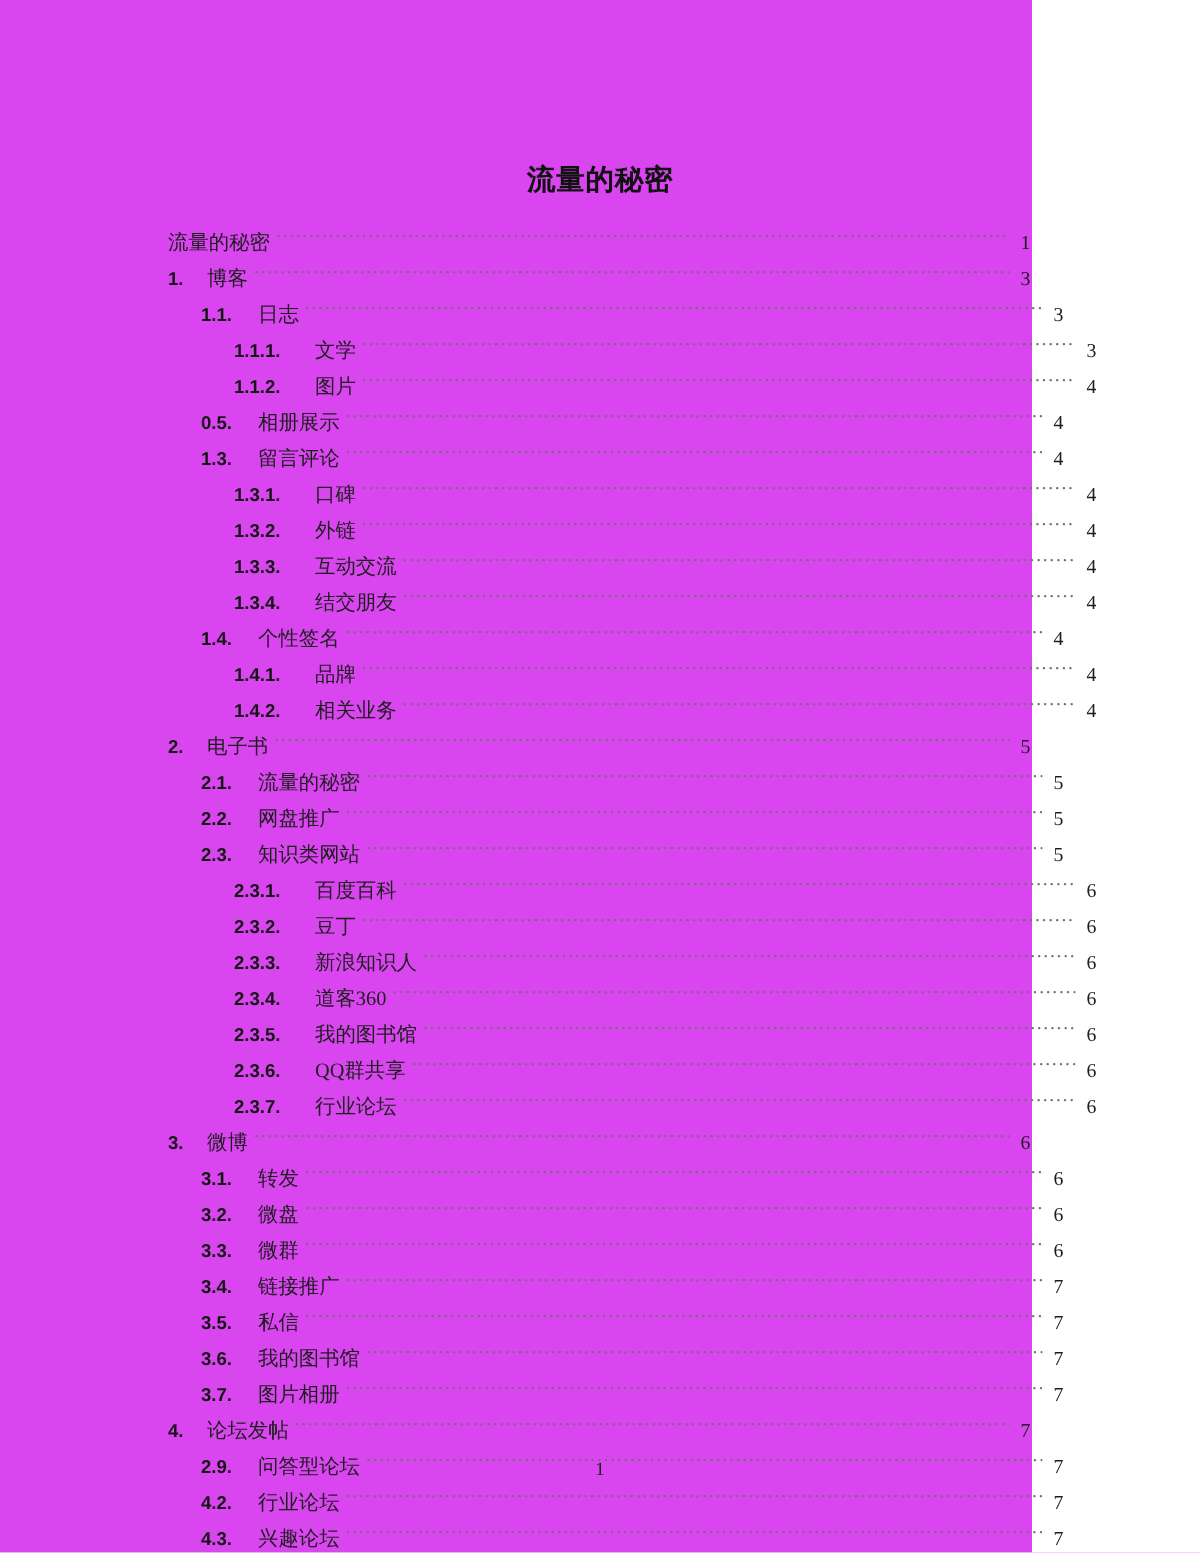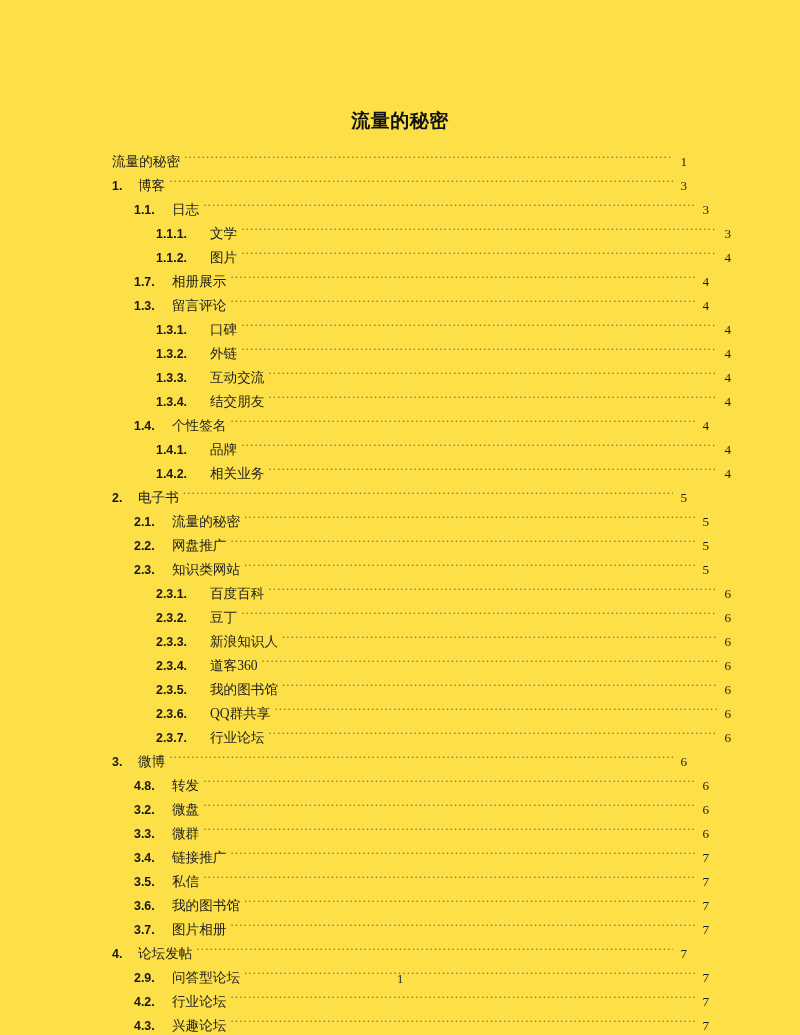--- a/index.html
+++ b/index.html
@@ -10,25 +10,25 @@
   }
   body {
     width: 800px;
     height: 1035px;
     font-family: "Liberation Serif", "DejaVu Serif", serif;
     color: #1a1a1a;
     position: relative;
     overflow: hidden;
   }
   .page {
-    width: 800px;
+    width: 688px;
     height: 1035px;
     position: relative;
     box-sizing: border-box;
-    background: #fde047;
+    background: #d946ef;
   }
   .doc-title {
     position: absolute;
     top: 108px;
     left: 0;
     width: 800px;
     text-align: center;
     font-size: 19px;
     line-height: 26px;
     font-weight: 600;
@@ -144,21 +144,21 @@
         <span class="toc-leader"></span>
         <span class="toc-page">3</span>
       </div>
       <div class="toc-entry lvl3">
         <span class="toc-num">1.1.2.</span>
         <span class="toc-text">图片</span>
         <span class="toc-leader"></span>
         <span class="toc-page">4</span>
       </div>
       <div class="toc-entry lvl2">
-        <span class="toc-num">1.7.</span>
+        <span class="toc-num">0.5.</span>
         <span class="toc-text">相册展示</span>
         <span class="toc-leader"></span>
         <span class="toc-page">4</span>
       </div>
       <div class="toc-entry lvl2">
         <span class="toc-num">1.3.</span>
         <span class="toc-text">留言评论</span>
         <span class="toc-leader"></span>
         <span class="toc-page">4</span>
       </div>
@@ -270,21 +270,21 @@
         <span class="toc-leader"></span>
         <span class="toc-page">6</span>
       </div>
       <div class="toc-entry lvl1">
         <span class="toc-num">3.</span>
         <span class="toc-text">微博</span>
         <span class="toc-leader"></span>
         <span class="toc-page">6</span>
       </div>
       <div class="toc-entry lvl2">
-        <span class="toc-num">4.8.</span>
+        <span class="toc-num">3.1.</span>
         <span class="toc-text">转发</span>
         <span class="toc-leader"></span>
         <span class="toc-page">6</span>
       </div>
       <div class="toc-entry lvl2">
         <span class="toc-num">3.2.</span>
         <span class="toc-text">微盘</span>
         <span class="toc-leader"></span>
         <span class="toc-page">6</span>
       </div>

